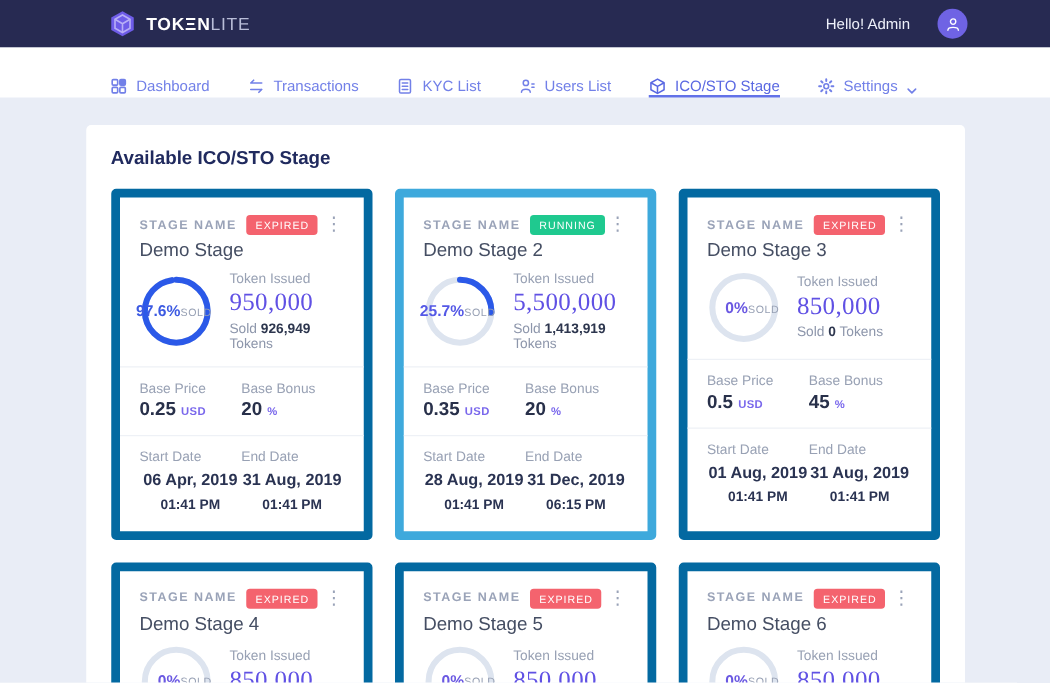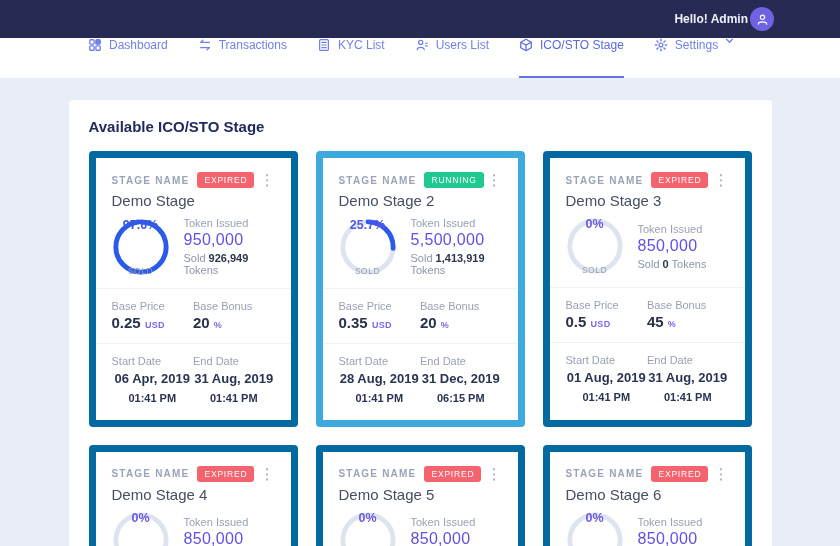--- a/index.html
+++ b/index.html
@@ -5,29 +5,29 @@
   * { margin:0; padding:0; box-sizing:border-box; }
   html,body { width:840px; height:546px; overflow:hidden; background:#e9edf6;
     font-family:"Liberation Sans", sans-serif; }
 
   
   .topbar { height:38px; background:#272a52; display:flex; align-items:center;
     padding:0 66px 0 87px; }
   .logo { display:flex; align-items:center; gap:8px; cursor:pointer; }
   .logo-text { font-size:14px; font-weight:bold; color:#ffffff; letter-spacing:.6px; }
   .logo-text .lite { color:#b9bdd8; font-weight:normal; }
-  .top-right { margin-left:auto; display:flex; align-items:center; gap:2px;font-weight:bold; }
+  .top-right { margin-left:auto; display:flex; align-items:center; gap:22px; }
   .greeting { color:#eef0fa; font-size:12px; }
   .avatar { width:24px; height:24px; border-radius:50%; background:#6f63e4;
     display:flex; align-items:center; justify-content:center; cursor:pointer; }
 
   
   .navbar { height:40px; background:#ffffff; display:flex; align-items:center;
     padding:0 35px 0 88px; gap:30px; }
-  .nav-item { display:flex; align-items:flex-start; gap:7px; color:#7280e8;
+  .nav-item { display:flex; align-items:flex-end; gap:7px; color:#7280e8;
     font-size:12px; height:40px; cursor:pointer; border-bottom:2px solid transparent; }
   .nav-item.active { color:#5a68e2; border-bottom-color:#6372e8; }
   .nav-item .nicon { display:flex; align-items:center; }
   .cache-btn { margin-left:auto; display:flex; align-items:center; gap:7px;
     background:#fff; border:1px solid #dfe3eb; border-radius:4px; padding:6px 11px;
     font-size:9px; letter-spacing:1.1px; font-weight:bold; color:#5a657e;
     font-family:"Liberation Sans",sans-serif; cursor:pointer; }
 
   
   .panel { margin:22px auto 0; width:703px; min-height:480px; background:#ffffff;
@@ -45,40 +45,50 @@
   .kebab { margin-left:auto; color:#9aa3b8; font-size:15px; line-height:.9;
     cursor:pointer; letter-spacing:0; }
   .card-title { font-size:15px; color:#454e63; margin-top:4px; }
 
   .card-stats { display:flex; align-items:center; gap:14px; padding:8px 16px 12px; }
   .ring { position:relative; width:58px; height:58px; flex:none; }
   .ring svg { width:58px; height:58px; display:block; }
   .ring .track { fill:none; stroke:#dde4ef; stroke-width:5; }
   .ring .prog { fill:none; stroke-width:5; stroke-linecap:round;
     transform:rotate(-90deg); transform-origin:30px 30px; }
-  .ring-text { position:absolute; inset:0; display:flex; flex-direction:column;
-    align-items:center; justify-content:space-between; }
+  .ring-text { position:absolute; inset:0; display:flex; flex-direction:row;
+    align-items:center; justify-content:flex-end; }
   .pct { font-size:12.5px; font-weight:bold; }
   .sold-word { font-size:8.5px; color:#97a0b4; letter-spacing:.5px; margin-top:1px; }
   .muted-label { font-size:11px; color:#98a1b4; }
-  .big-num { font-size:16px; color:#6051e4; margin:2px 0 3px; letter-spacing:.3px; }
+  .big-num { font-size:20px; color:#6051e4; margin:2px 0 3px; letter-spacing:.3px;font-family:Liberation Serif, serif; }
   .sold-line { font-size:11px; color:#8d96ab; }
   .sold-line b { color:#2d364e; }
 
   .card-row { border-top:1px solid #eef1f6; display:flex; padding:11px 16px 12px; }
   .col { flex:1; }
   .val { font-size:15px; font-weight:bold; color:#28304a; margin-top:2px; }
   .unit { font-size:9px; font-weight:bold; color:#7a68ec; letter-spacing:.3px; }
   .dateval { font-size:13px; font-weight:bold; color:#2a3352; margin-top:3px; line-height:1.45;text-align:center; }
   .time { font-size:11px; }
 </style>
 </head>
 <body>
 
 <div class="topbar">
+  <div class="logo">
+    <span style="display:flex;">
+      <svg width="22" height="22" viewBox="0 0 22 22">
+        <path d="M11 1 L20 6 V16 L11 21 L2 16 V6 Z" fill="#6e5ce8"></path>
+        <path d="M11 4 L17 7.4 V14.6 L11 18 L5 14.6 V7.4 Z" fill="none" stroke="#b7aef6" stroke-width="1.3"></path>
+        <path d="M5 7.4 L11 11 L17 7.4 M11 11 V18" fill="none" stroke="#b7aef6" stroke-width="1.3"></path>
+      </svg>
+    </span>
+    <span class="logo-text"><span>TOKΞN</span><span class="lite">LITE</span></span>
+  </div>
   <div class="top-right">
     <span class="greeting">Hello! Admin</span>
     <span class="avatar">
       <svg width="13" height="13" viewBox="0 0 14 14">
         <circle cx="7" cy="4.6" r="2.3" fill="none" stroke="#ffffff" stroke-width="1.2"></circle>
         <path d="M2.5 12 C2.5 8.8 11.5 8.8 11.5 12" fill="none" stroke="#ffffff" stroke-width="1.2" stroke-linecap="round"></path>
       </svg>
     </span>
   </div>
 </div>

